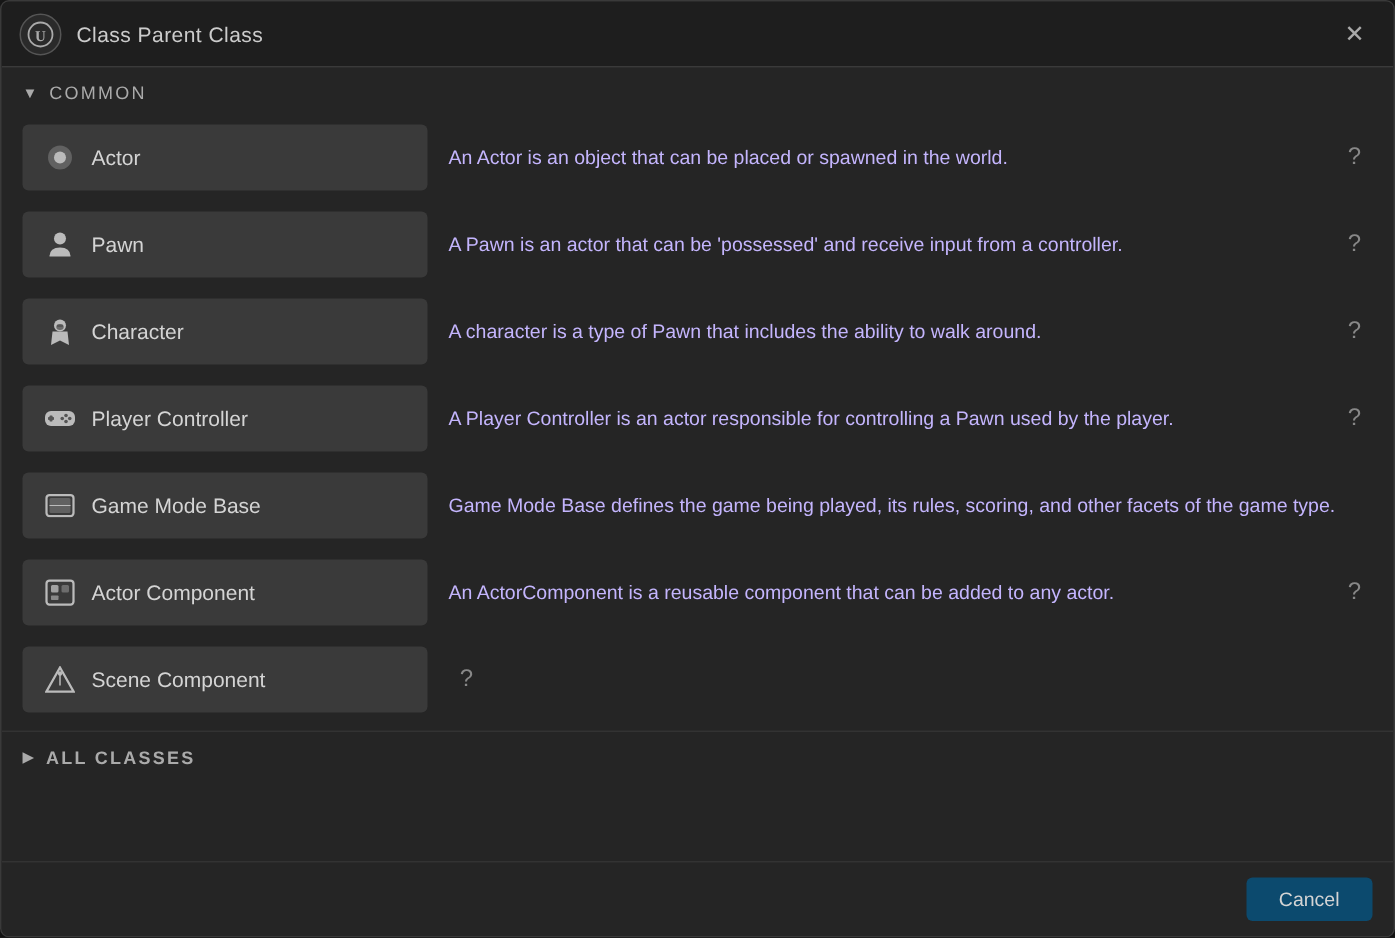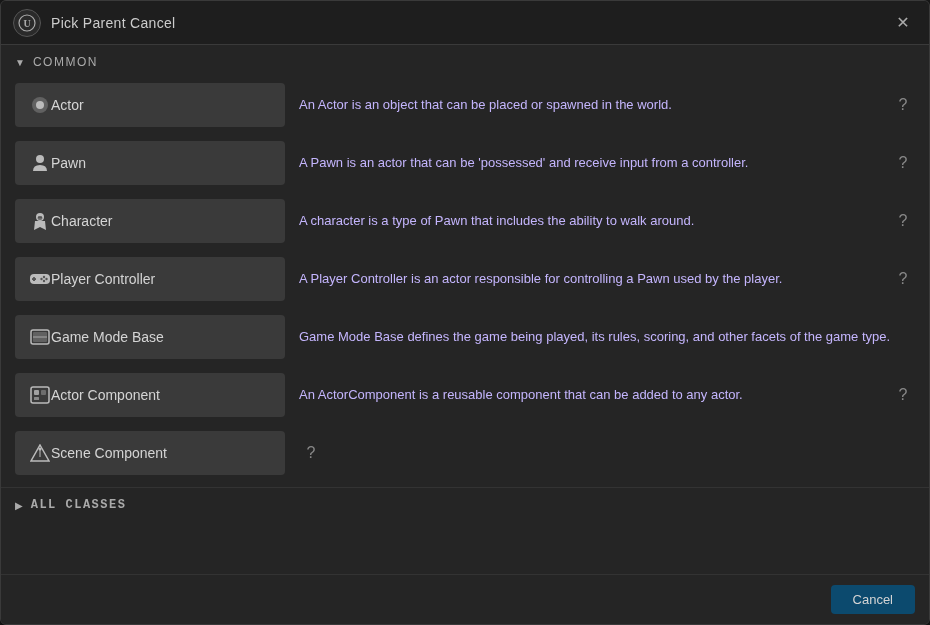--- a/index.html
+++ b/index.html
@@ -105,20 +105,21 @@
     }
     .class-btn {
       background: #3a3a3a;
       border: none;
       border-radius: 4px;
       color: #d4d4d4;
       font-size: 14px;
       cursor: pointer;
       display: flex;
       align-items: center;
+      gap: 10px;
       padding: 0 14px;
       height: 44px;
       min-width: 270px;
       max-width: 270px;
       text-align: left;
       transition: background 0.15s;
     }
     .class-btn .btn-icon {
       font-size: 18px;
       flex-shrink: 0;
@@ -166,21 +167,20 @@
     .all-classes-row .chevron {
       color: #aaa;
       font-size: 10px;
     }
     .all-classes-row .section-label {
       color: #aaaaaa;
       font-size: 12px;
       font-weight: 700;
       letter-spacing: 1.5px;
       text-transform: uppercase;
-      font-family: Liberation Mono, monospace;
     }
 
     .footer {
       display: flex;
       justify-content: flex-end;
       padding: 10px 14px;
       border-top: 1px solid #333;
       background: #252525;
       flex-shrink: 0;
     }
@@ -206,21 +206,21 @@
 <div class="dialog">
 
   <div class="title-bar">
     <div class="title-bar-left">
       <div class="ue-logo">
         <svg width="18" height="18" viewBox="0 0 18 18" fill="none">
           <circle cx="9" cy="9" r="8" stroke="#aaa" stroke-width="1.2" fill="none"></circle>
           <text x="9" y="13" text-anchor="middle" fill="#aaa" font-size="10" font-family="serif" font-weight="bold">U</text>
         </svg>
       </div>
-      <span class="title-text">Pick Parent Cancel</span>
+      <span class="title-text">Class Parent Class</span>
     </div>
     <button class="close-btn">✕</button>
   </div>
 
   <div class="content">
 
     <div class="section-header">
       <span class="chevron">▼</span>
       <span class="section-label">COMMON</span>
     </div>

